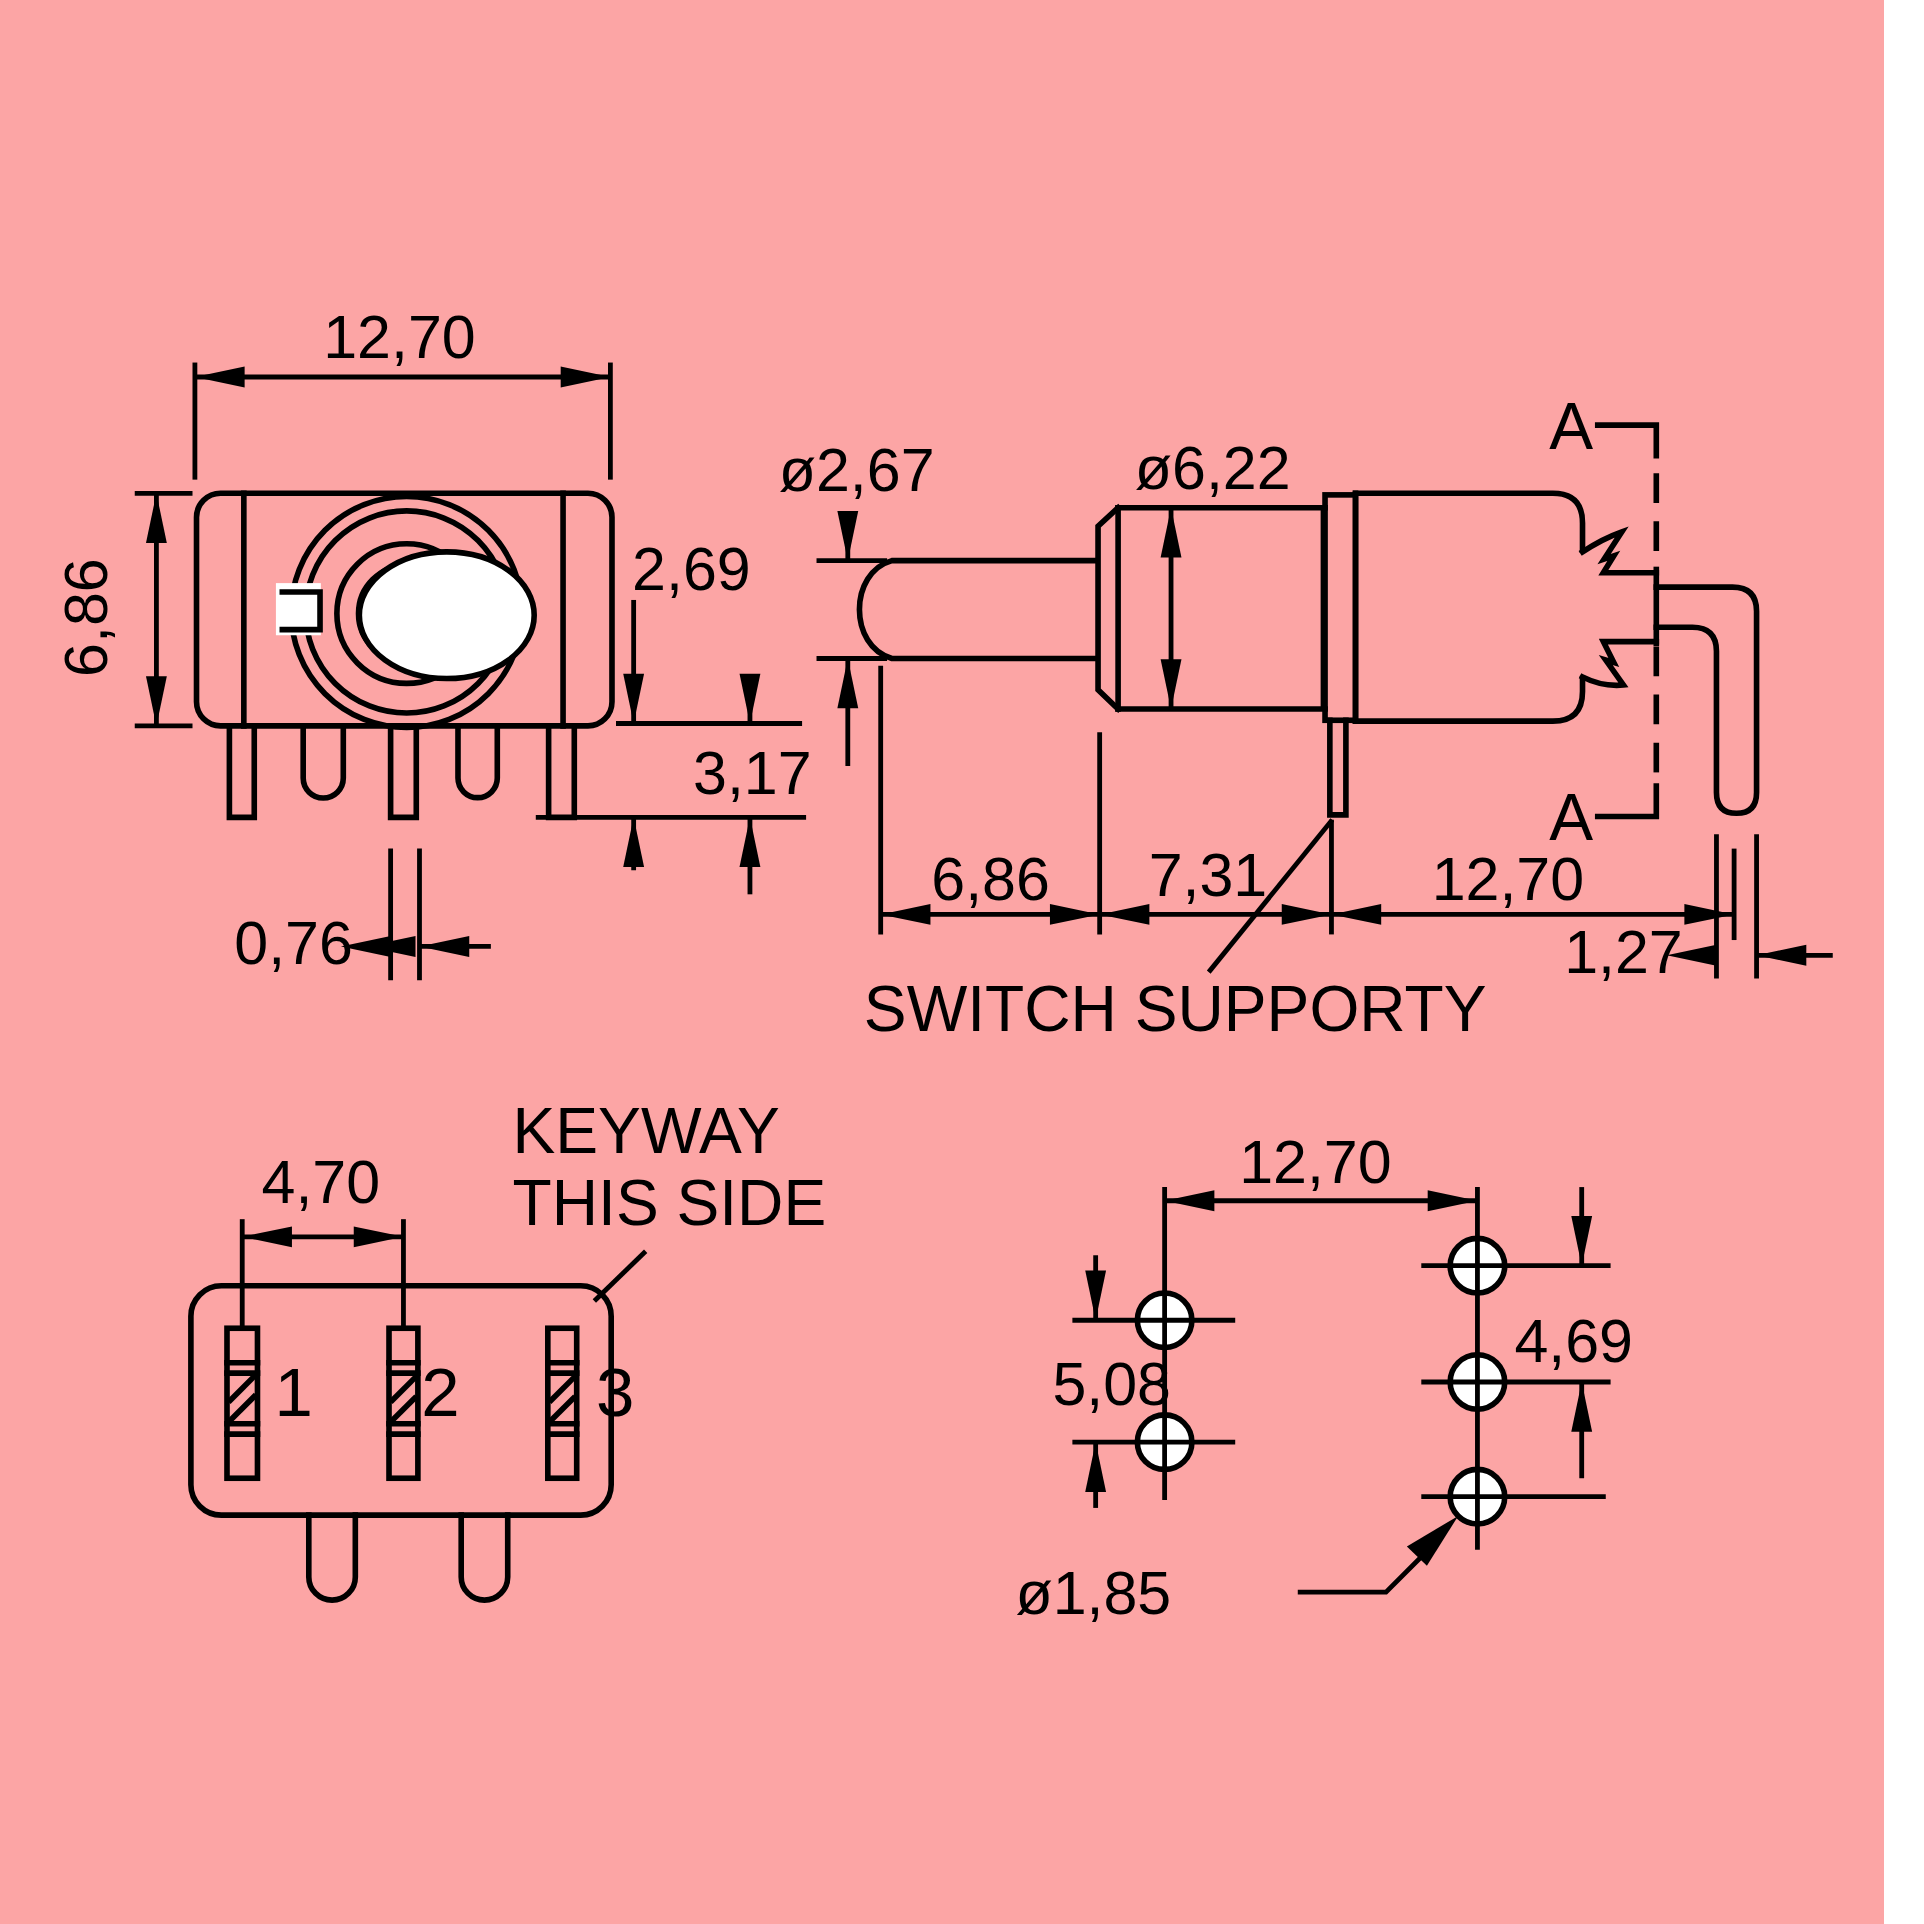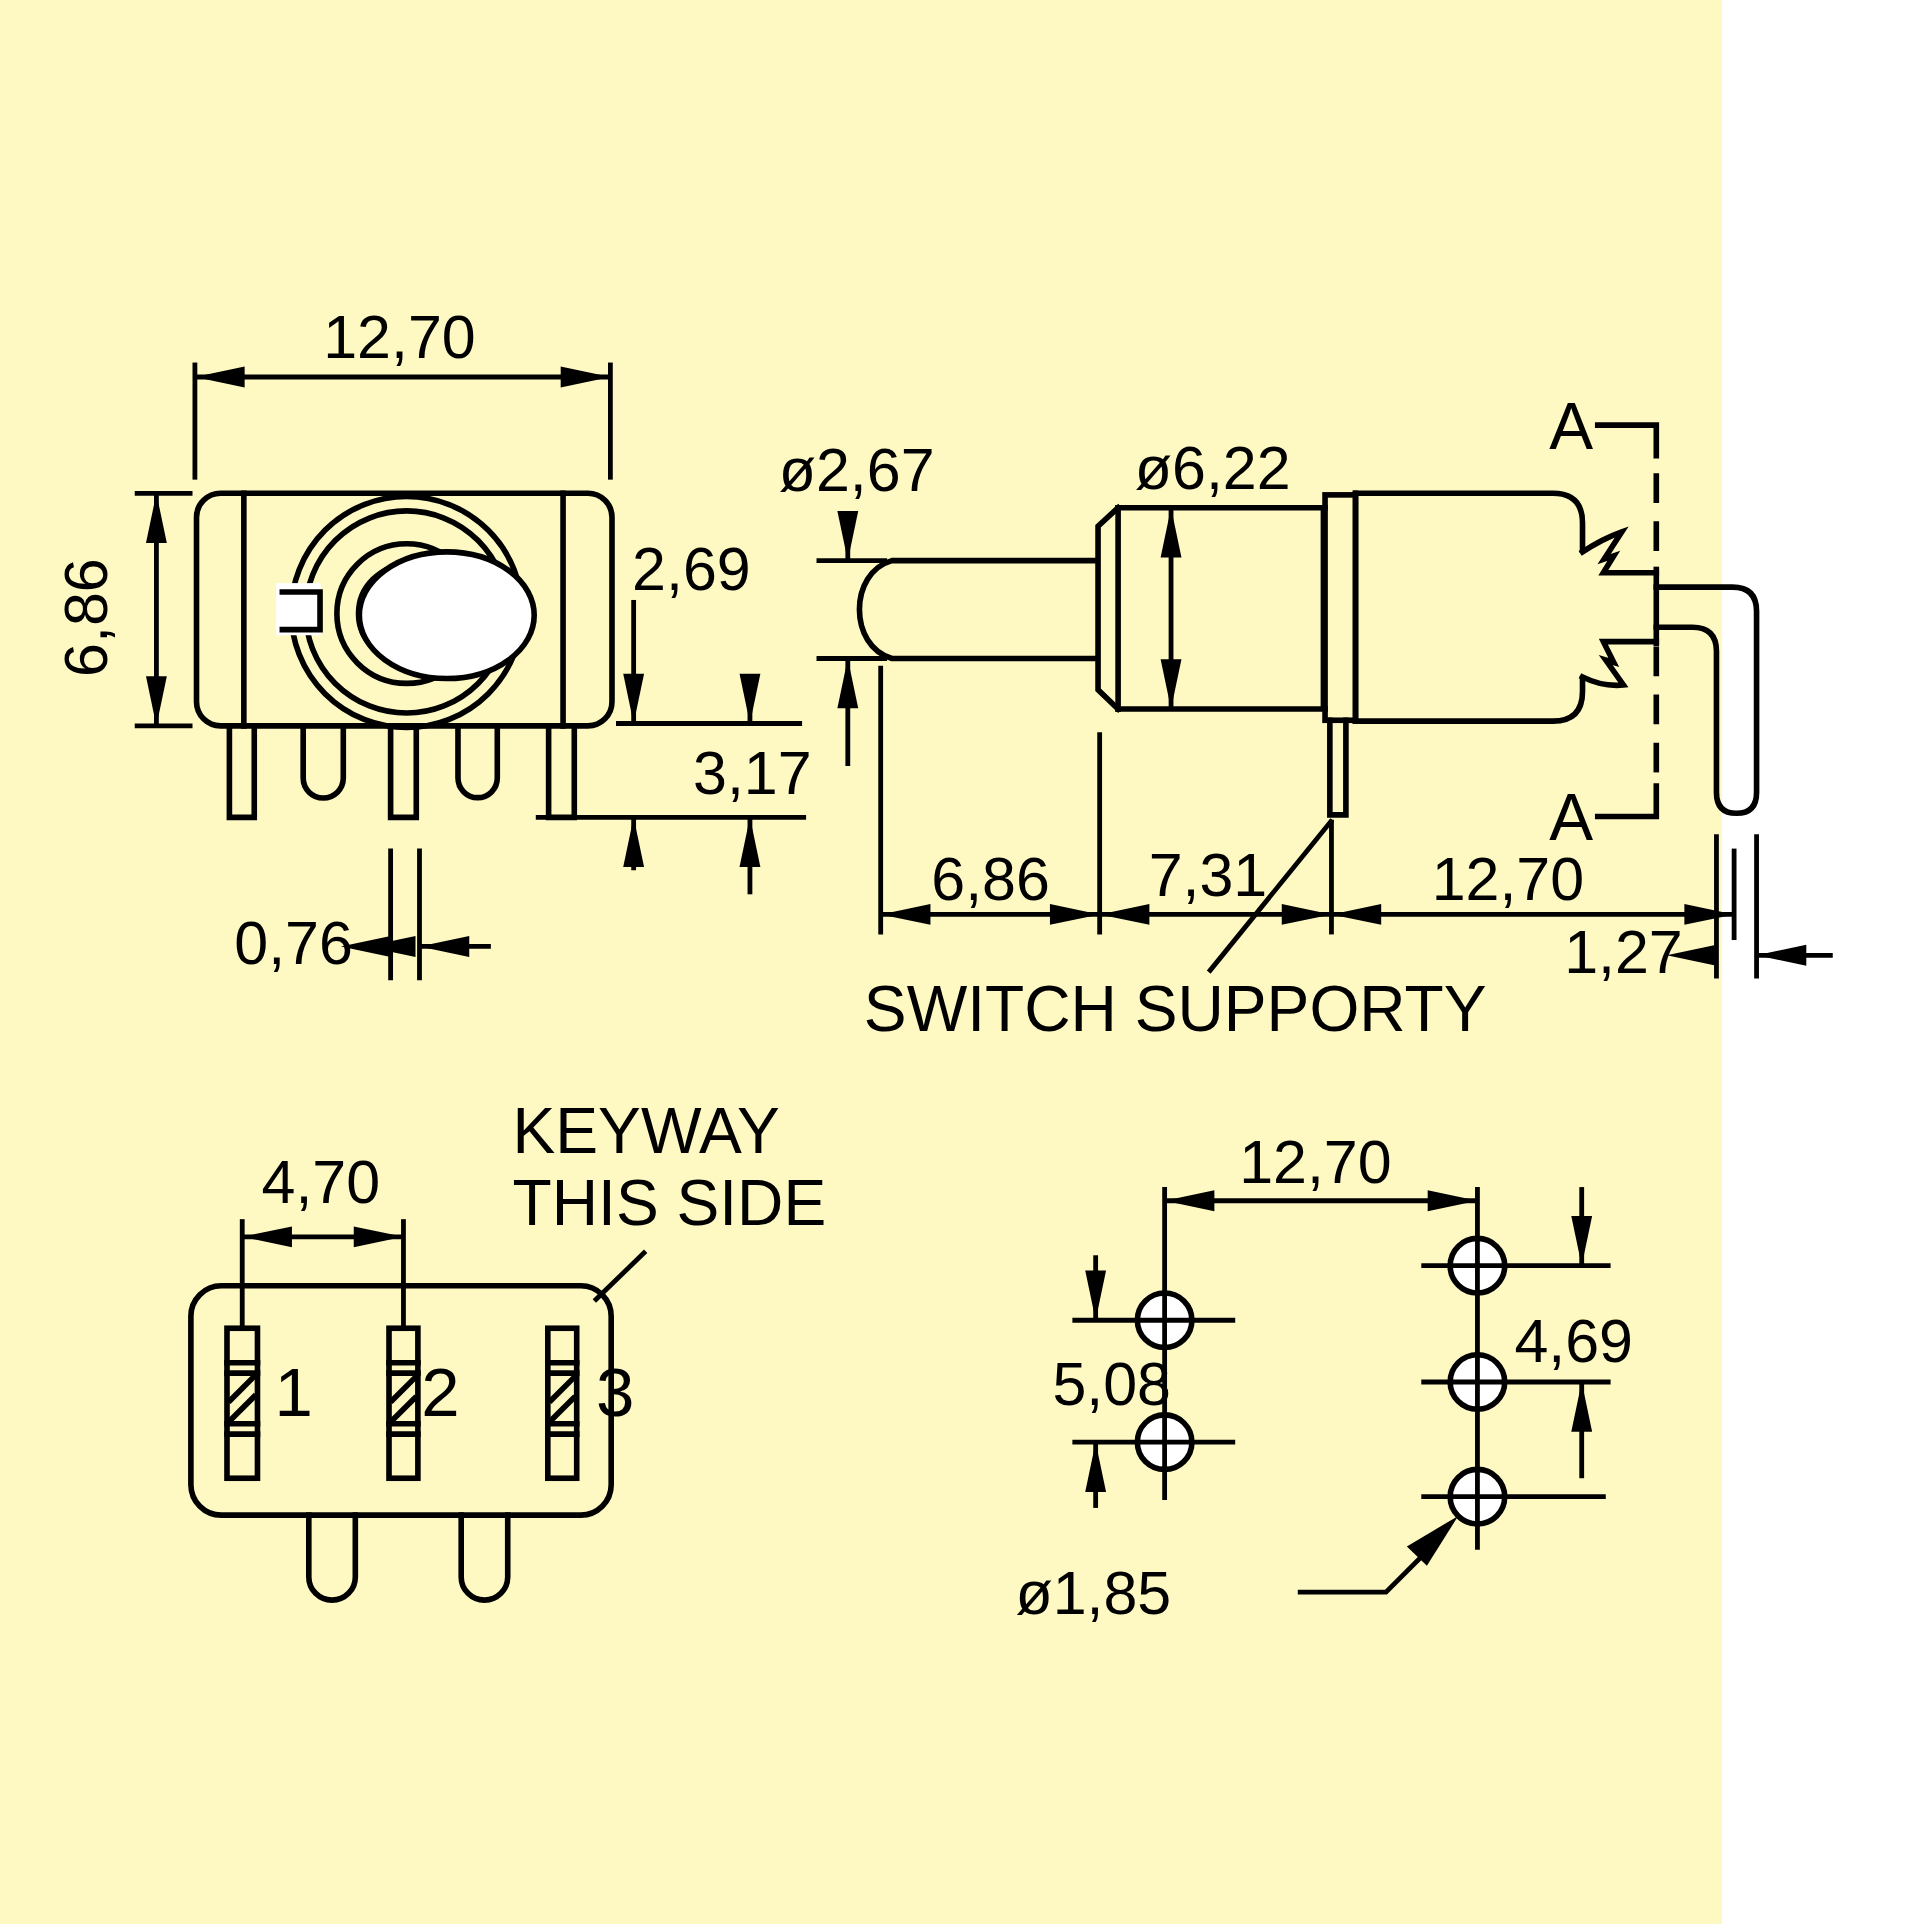--- a/index.html
+++ b/index.html
@@ -1,16 +1,16 @@
 <!DOCTYPE html>
 <html style="font-size:13px"><head>
 <meta charset="utf-8">
 <style>
   html,body{margin:0;padding:0;background:#ffffff;}
-  .page{width:1722px;height:1925px;background:#fef9c3;position:relative;}
+  .page{width:1884px;height:1925px;background:#fca5a5;position:relative;}
   svg{display:block;}
   text{font-family:"Liberation Sans","DejaVu Sans",sans-serif;fill:#000000;}
   .dim{font-size:76px;}
   .lbl{font-size:80px;}
   .num{font-size:86px;}
   .sec{font-size:82px;}
   .ln{stroke:#000000;stroke-width:7;fill:none;stroke-linecap:square;}
   .thin{stroke:#000000;stroke-width:6;fill:none;stroke-linecap:butt;}
   .dash{stroke:#000000;stroke-width:7;fill:none;stroke-dasharray:37 23;}
   .ah{fill:#000000;stroke:none;}

